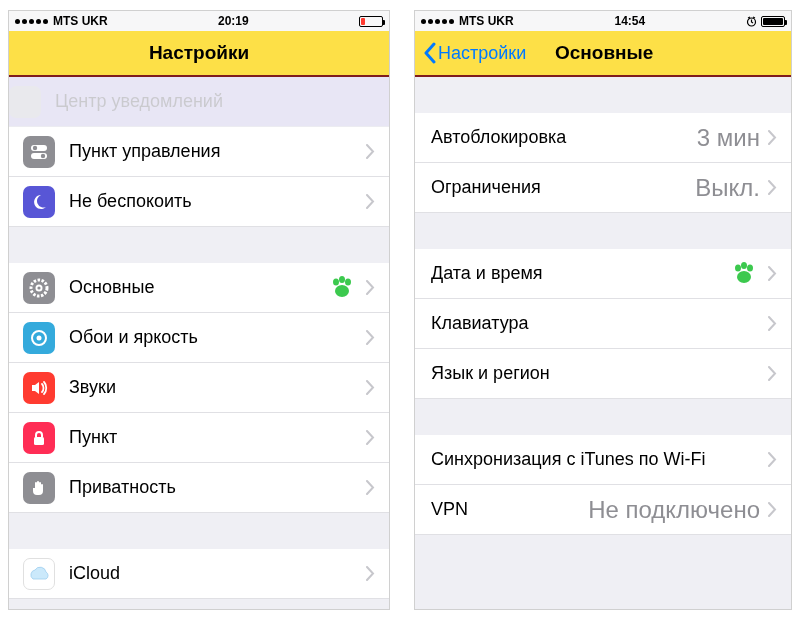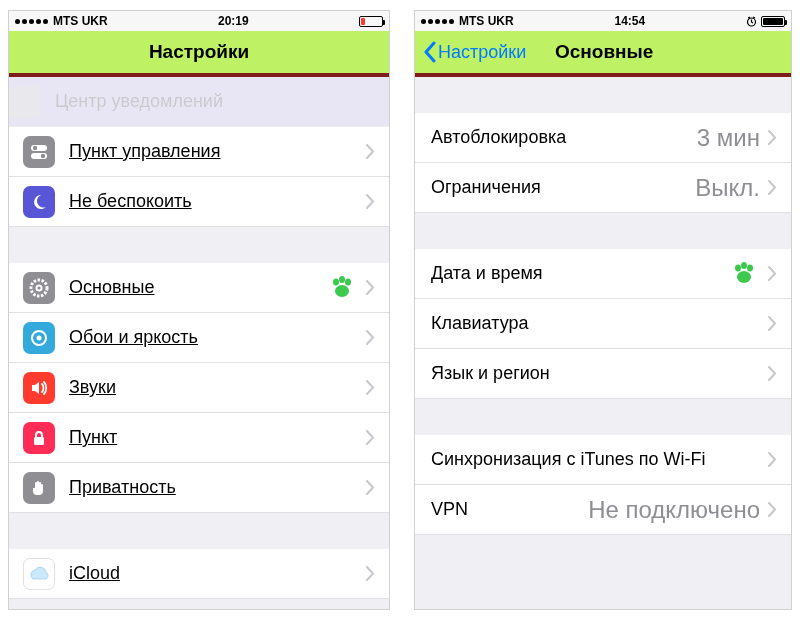--- a/index.html
+++ b/index.html
@@ -45,22 +45,22 @@
   .battery::after {
     content: ""; position: absolute; right: -3px; top: 3px;
     width: 2px; height: 5px; background: #000; border-radius: 0 1px 1px 0;
   }
   .battery-fill { height: 7px; margin-left: 1px; border-radius: 1px; }
   .battery-low .battery-fill { width: 4px; background: #ff3b30; }
   .battery-full .battery-fill { width: 20px; background: #000; }
 
   .nav-bar {
     height: 46px;
-    background: #bef264;
-    border-bottom: 4px solid #7f1d1d;
+    background: #fde047;
+    border-bottom: 2px solid #7f1d1d;
     display: flex;
     align-items: center;
     position: relative;
     padding: 0 8px;
   }
   .nav-title {
     position: absolute; left: 0; right: 0; text-align: center;
     font-size: 19px; font-weight: 600; color: #000;
   }
   .nav-title.shift { left: 140px; right: auto; text-align: left; }
@@ -77,21 +77,21 @@
     height: 50px;
     background: #fff;
     border-bottom: 1px solid #e0e0e4;
     display: flex;
     align-items: center;
     padding: 0 14px 0 16px;
     font-size: 18px;
     color: #000;
     cursor: pointer;
   }
-  .row.with-icon { padding-left: 14px; text-decoration: underline; }
+  .row.with-icon { padding-left: 14px; }
   .row:first-child { border-top: 1px solid #e0e0e4; }
   .row .icon-box {
     width: 32px; height: 32px; border-radius: 7px;
     margin-right: 14px; display: flex; align-items: center; justify-content: center;
     flex-shrink: 0;
   }
   .row .label { flex: 1; }
   .row .detail { color: #8e8e93; font-size: 24px; margin-right: 8px; }
   .chevron { color: #c7c7cc; flex-shrink: 0; }
   .paw-badge { margin-right: 10px; flex-shrink: 0; }

